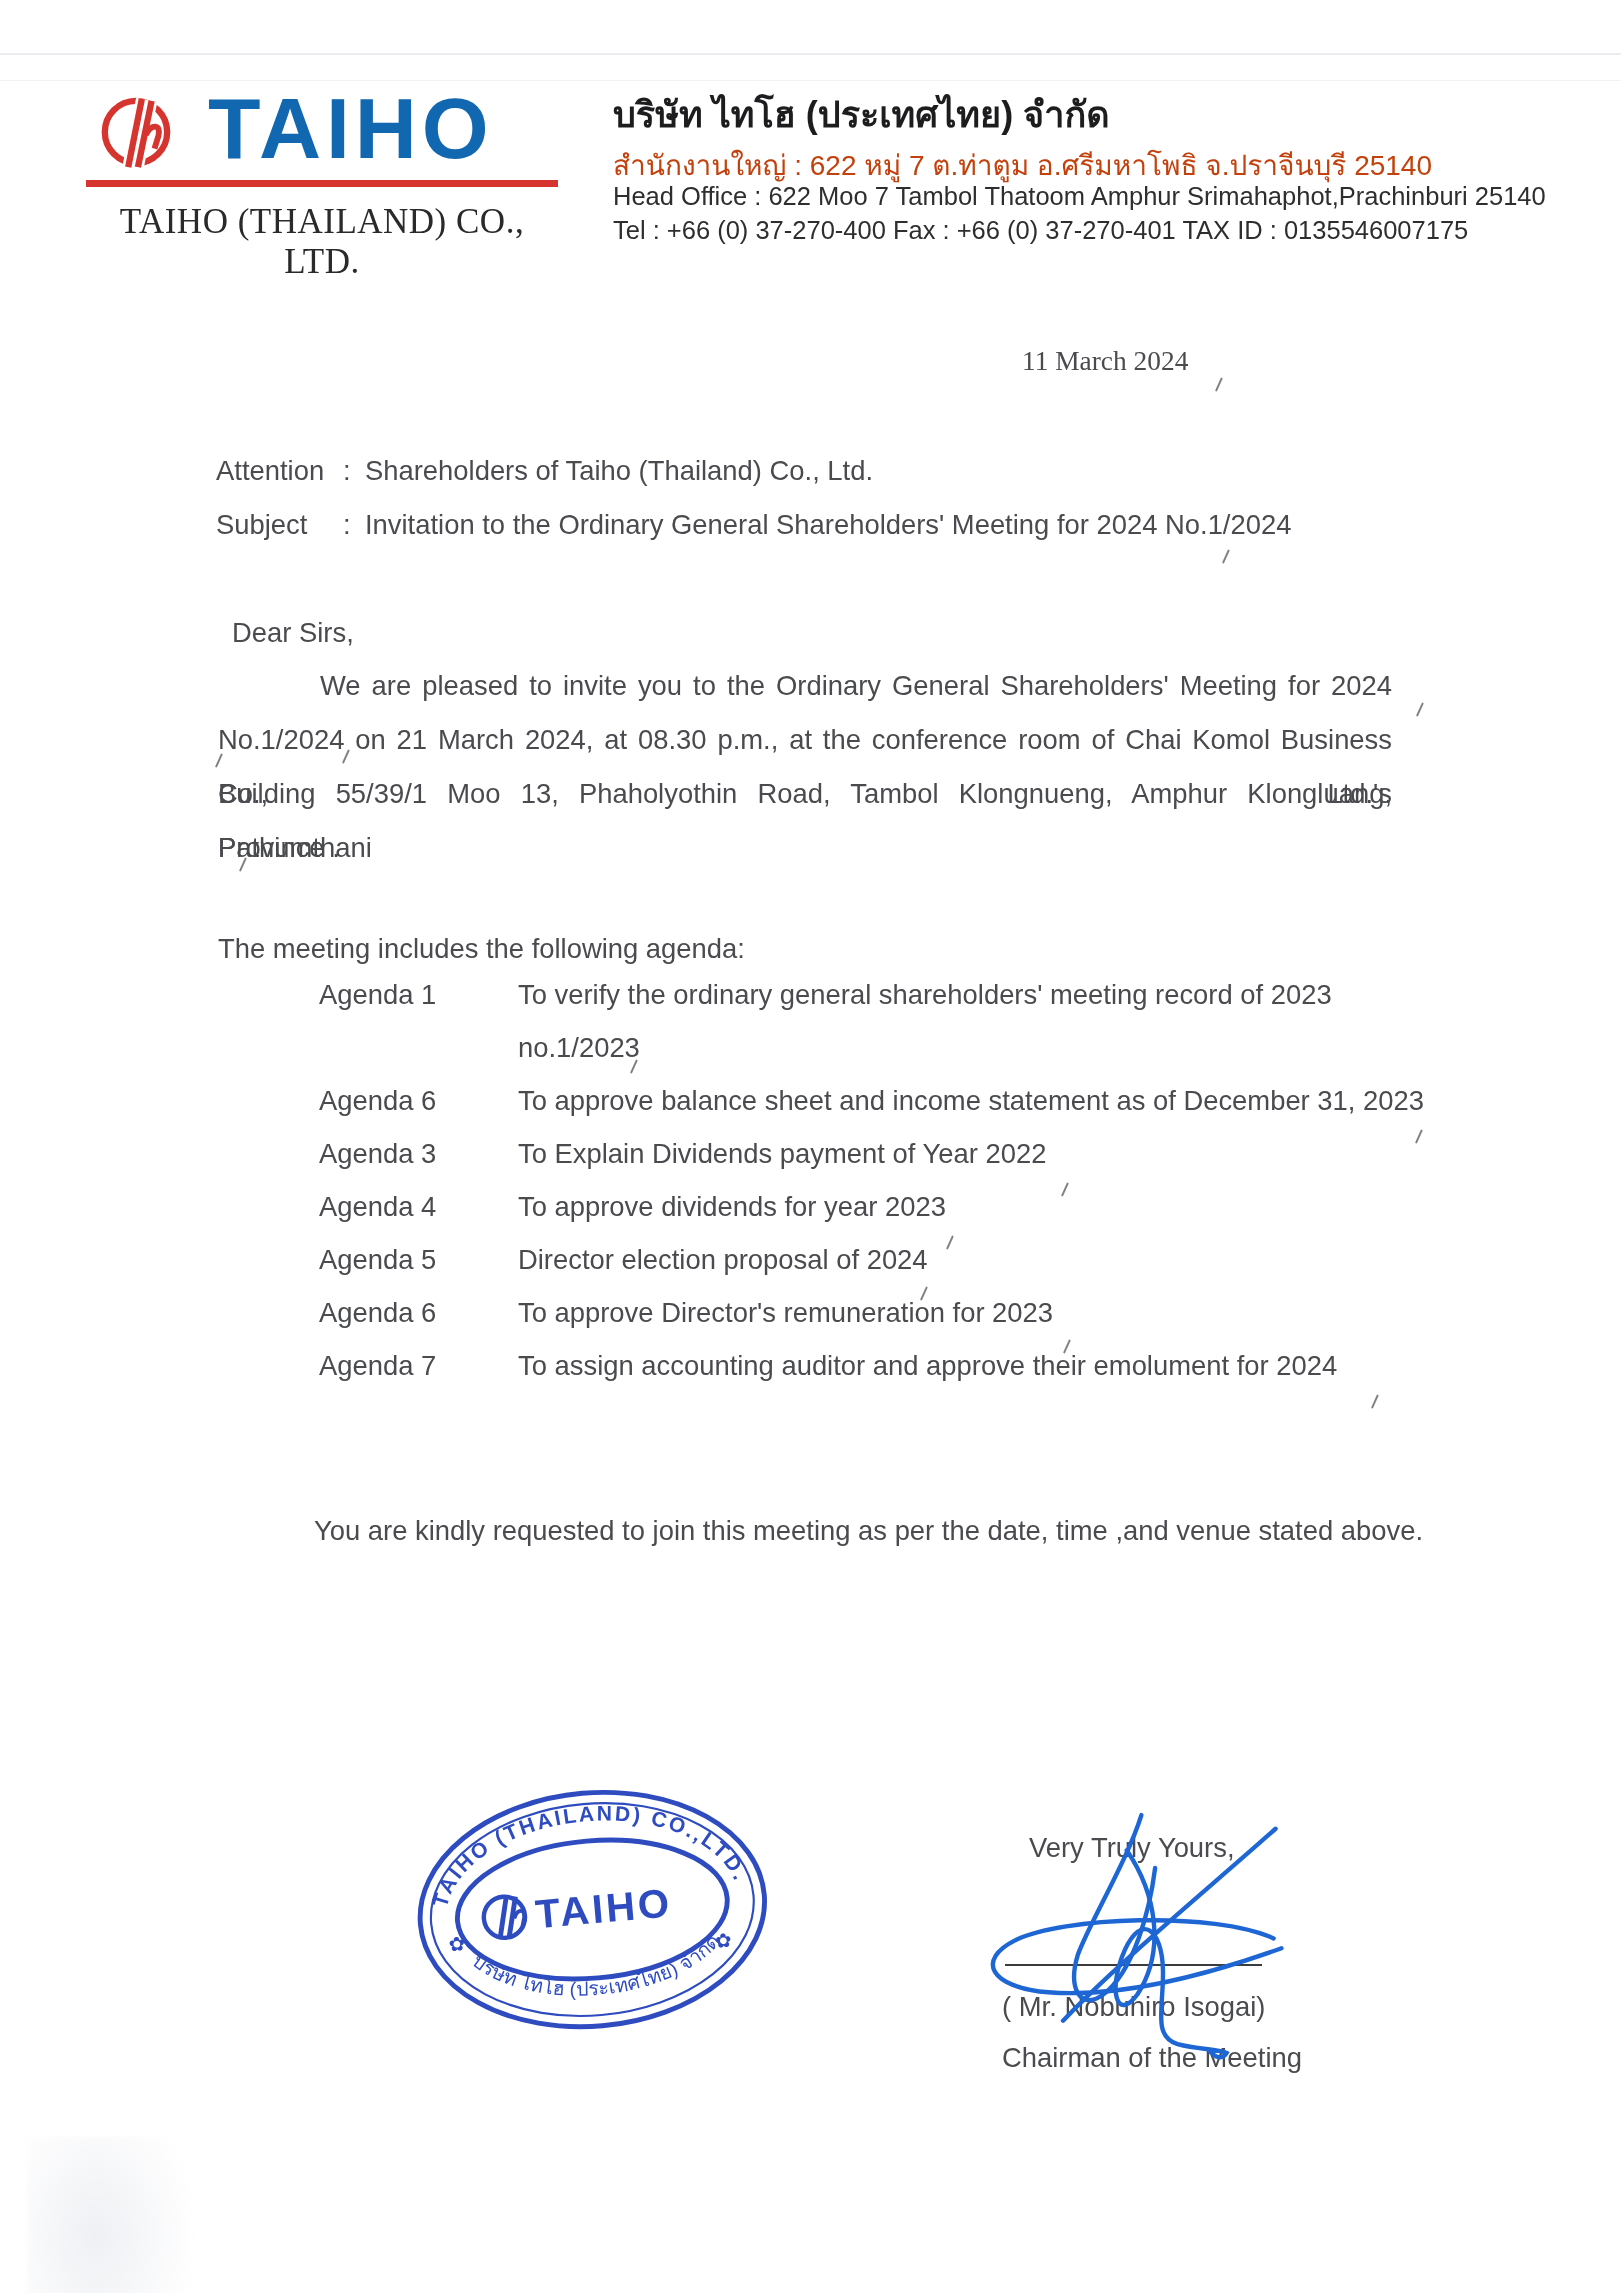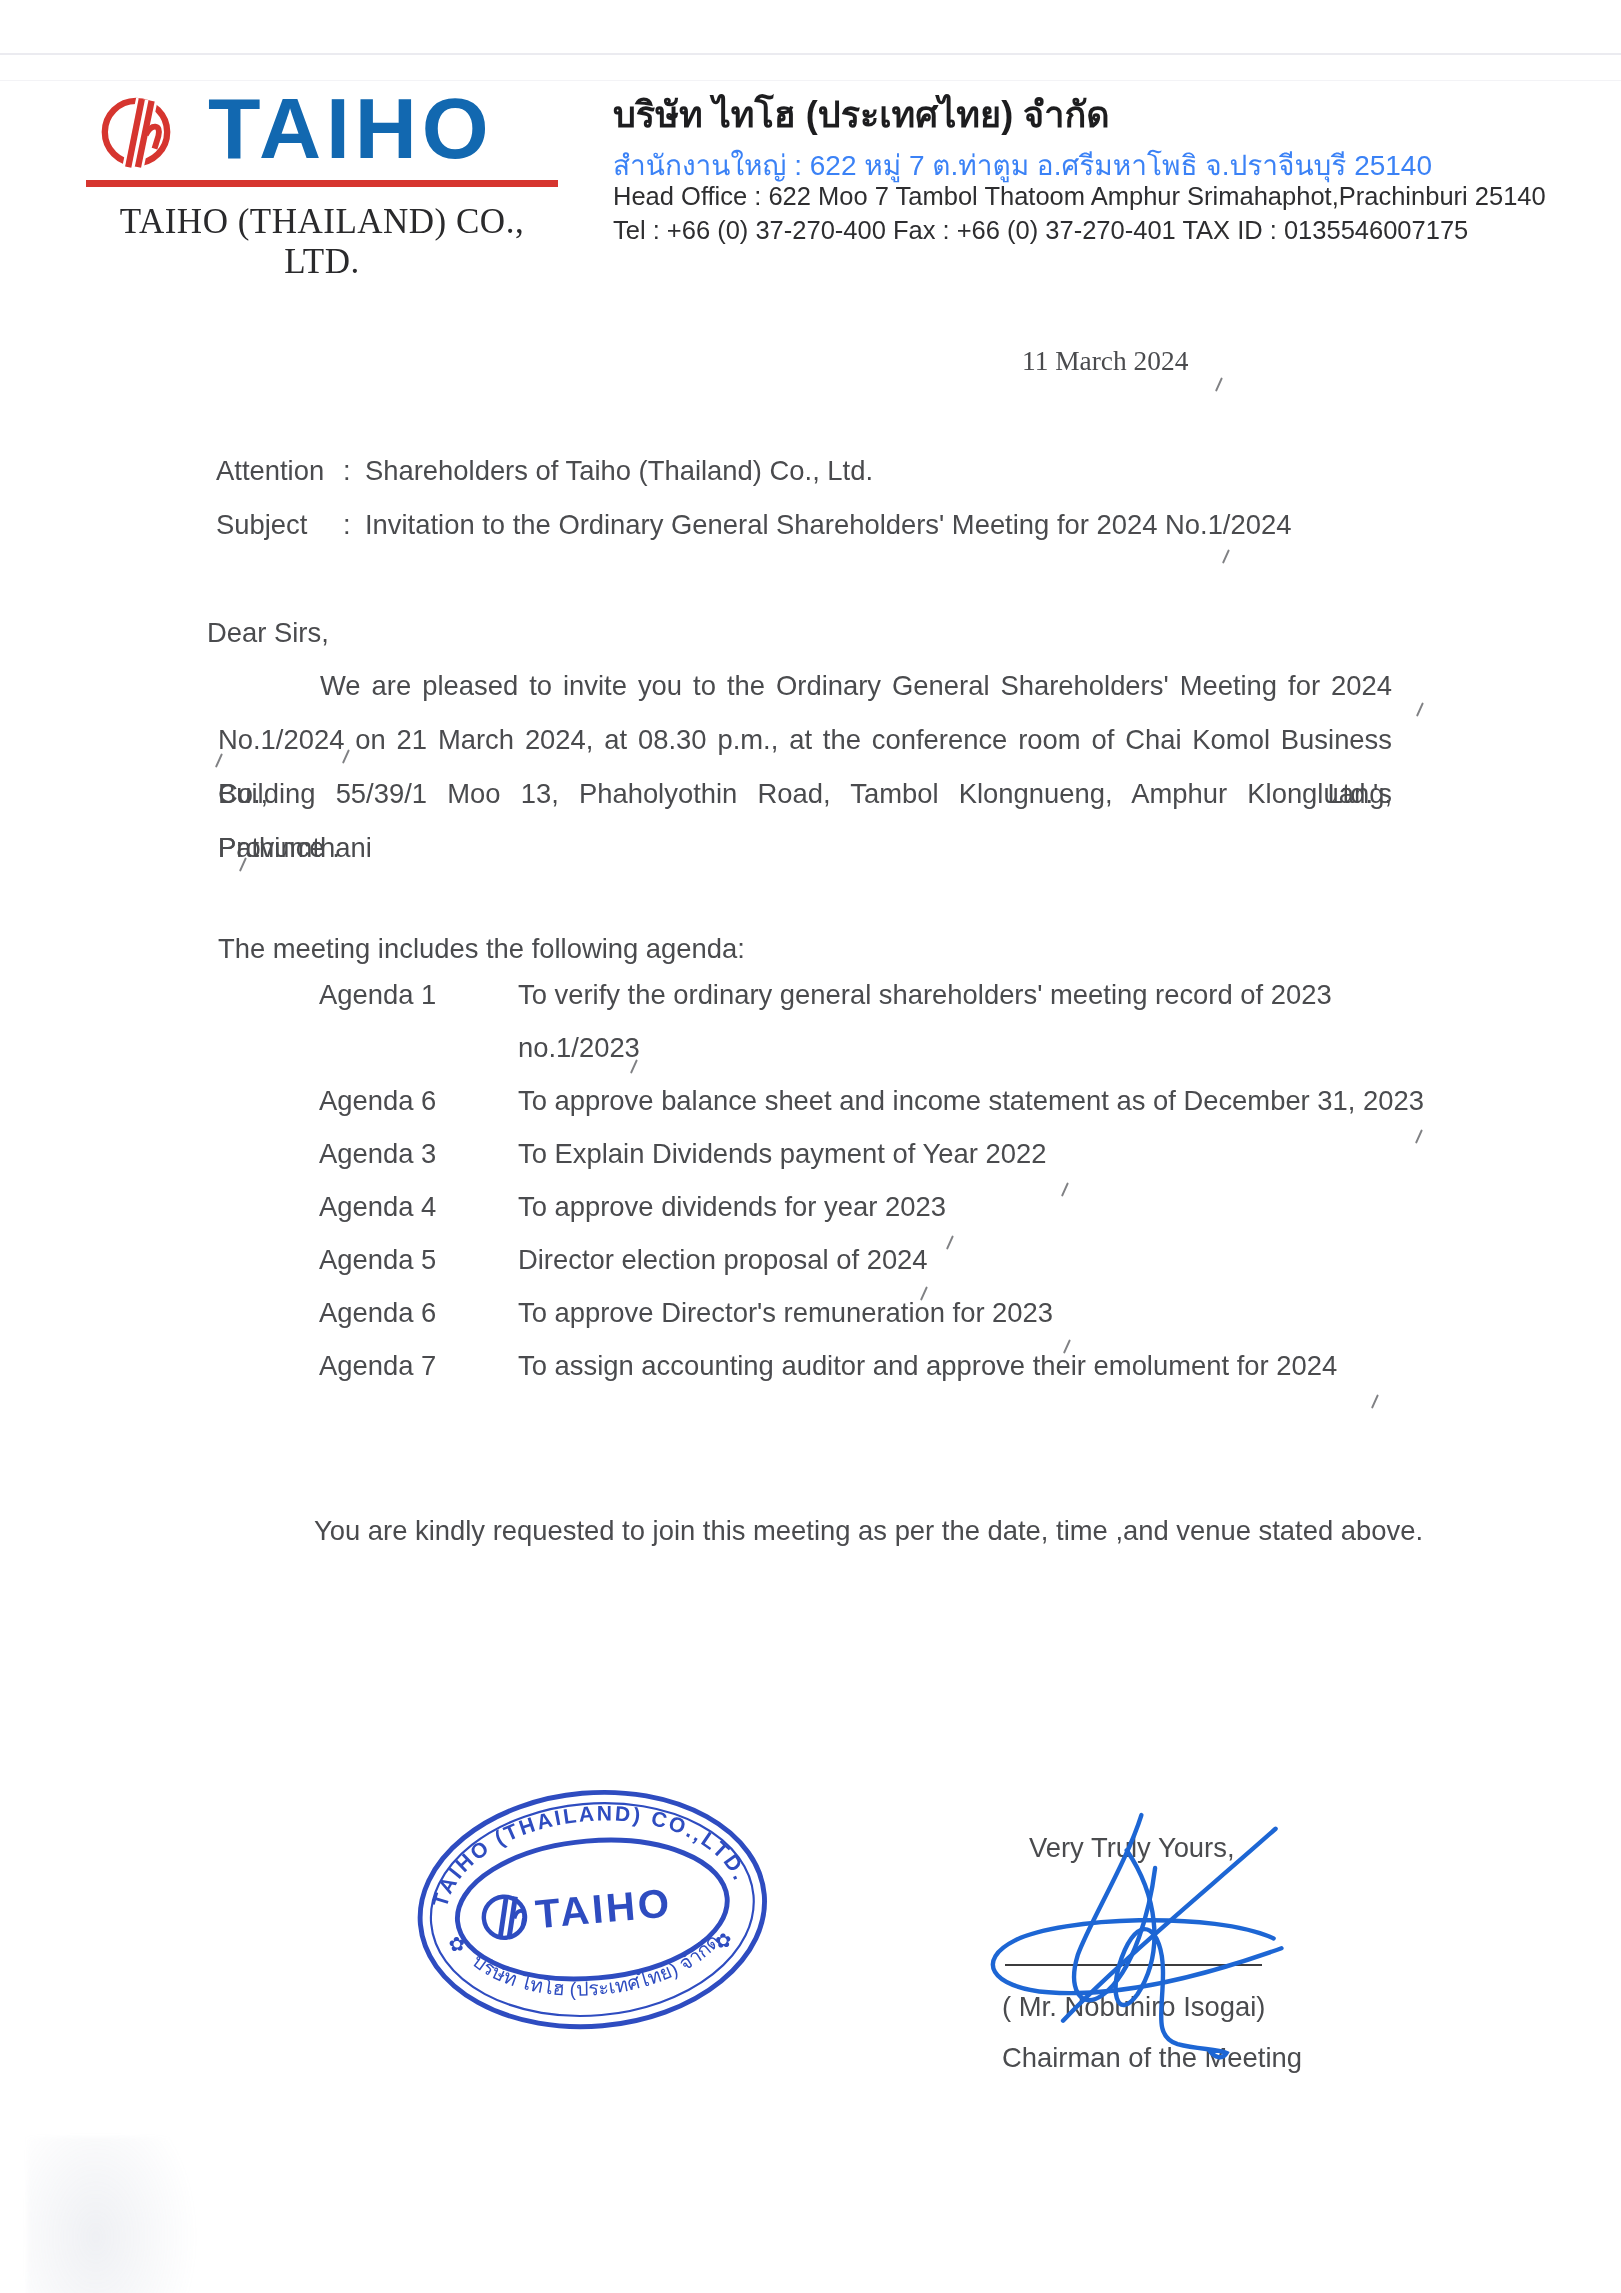--- a/index.html
+++ b/index.html
@@ -19,33 +19,33 @@
     filter:blur(2px);}
   
   .logo-mark{left:98px;top:94px;width:76px;height:76px;}
   .logo-word{left:208px;top:90px;font-size:86px;font-weight:700;letter-spacing:4.9px;
     color:#1268b0;line-height:76px;}
   .red-rule{left:86px;top:180px;width:472px;height:6.9px;background:#d6352f;}
   .company-en{left:86px;top:202px;width:472px;text-align:center;
     font-family:"Liberation Serif","DejaVu Serif",serif;font-weight:400;
     font-size:35px;color:#2a2a2c;letter-spacing:0.5px;}
   .company-th{left:613px;top:86px;font-size:36px;font-weight:700;color:#1d1d1f;}
-  .address-th{left:613px;top:143px;font-size:28px;color:#3b82f6;}
+  .address-th{left:613px;top:143px;font-size:28px;color:#c2410c;}
   .address-en{left:613px;top:182px;font-size:25.5px;color:#2e2e30;text-align:right;}
   .contact-en{left:613px;top:216px;font-size:25.5px;color:#2e2e30;}
   
   .t{font-size:27.4px;line-height:33px;}
   .date{left:1022px;top:345px;font-family:Liberation Serif, serif;}
   .attn-label{left:216px;top:454px;}
   .attn-colon{left:343px;top:454px;}
   .attn-value{left:365px;top:454px;}
   .subj-label{left:216px;top:508px;}
   .subj-colon{left:343px;top:508px;}
   .subj-value{left:365px;top:508px;}
-  .salutation{left:207px;top:616px;text-align:center;}
+  .salutation{left:232px;top:616px;text-align:center;}
   .body-block{left:218px;top:659px;width:1174px;}
   .body-line{font-size:27.4px;line-height:54px;height:54px;white-space:nowrap;}
   .jline{white-space:normal;text-align:justify;text-align-last:justify;}
   .indent{padding-left:102px;}
   .agenda-intro{left:218px;top:932px;}
   .agenda-block{left:319px;top:968px;width:1117px;}
   .agenda-row{display:flex;align-items:flex-start;}
   .agenda-label{width:199px;flex:0 0 199px;font-size:27.4px;line-height:53px;}
   .agenda-text{font-size:27.4px;line-height:53px;}
   .closing{left:314px;top:1514px;}

